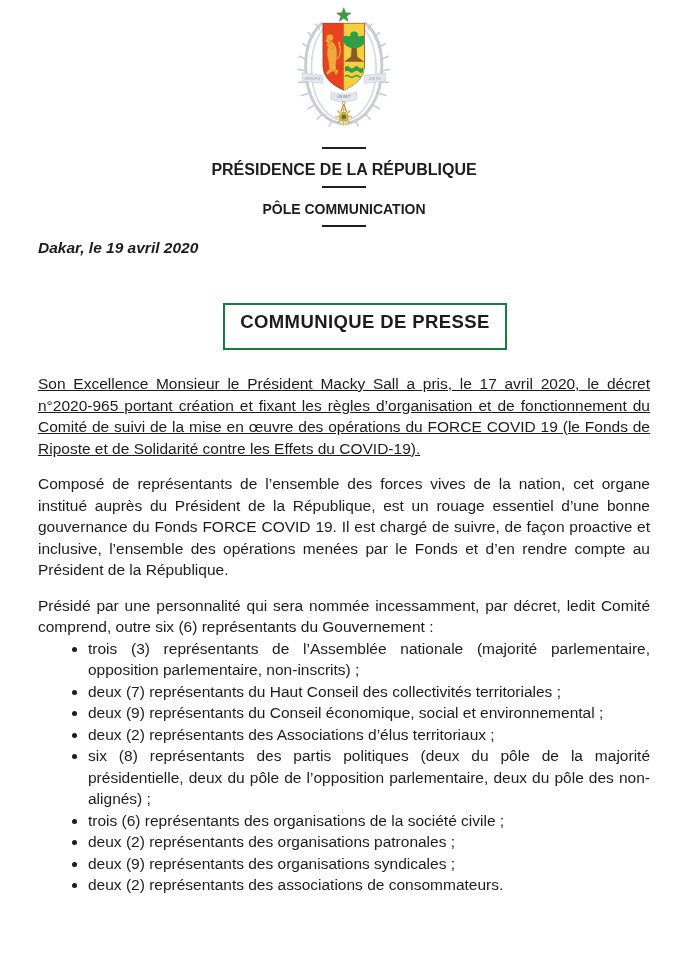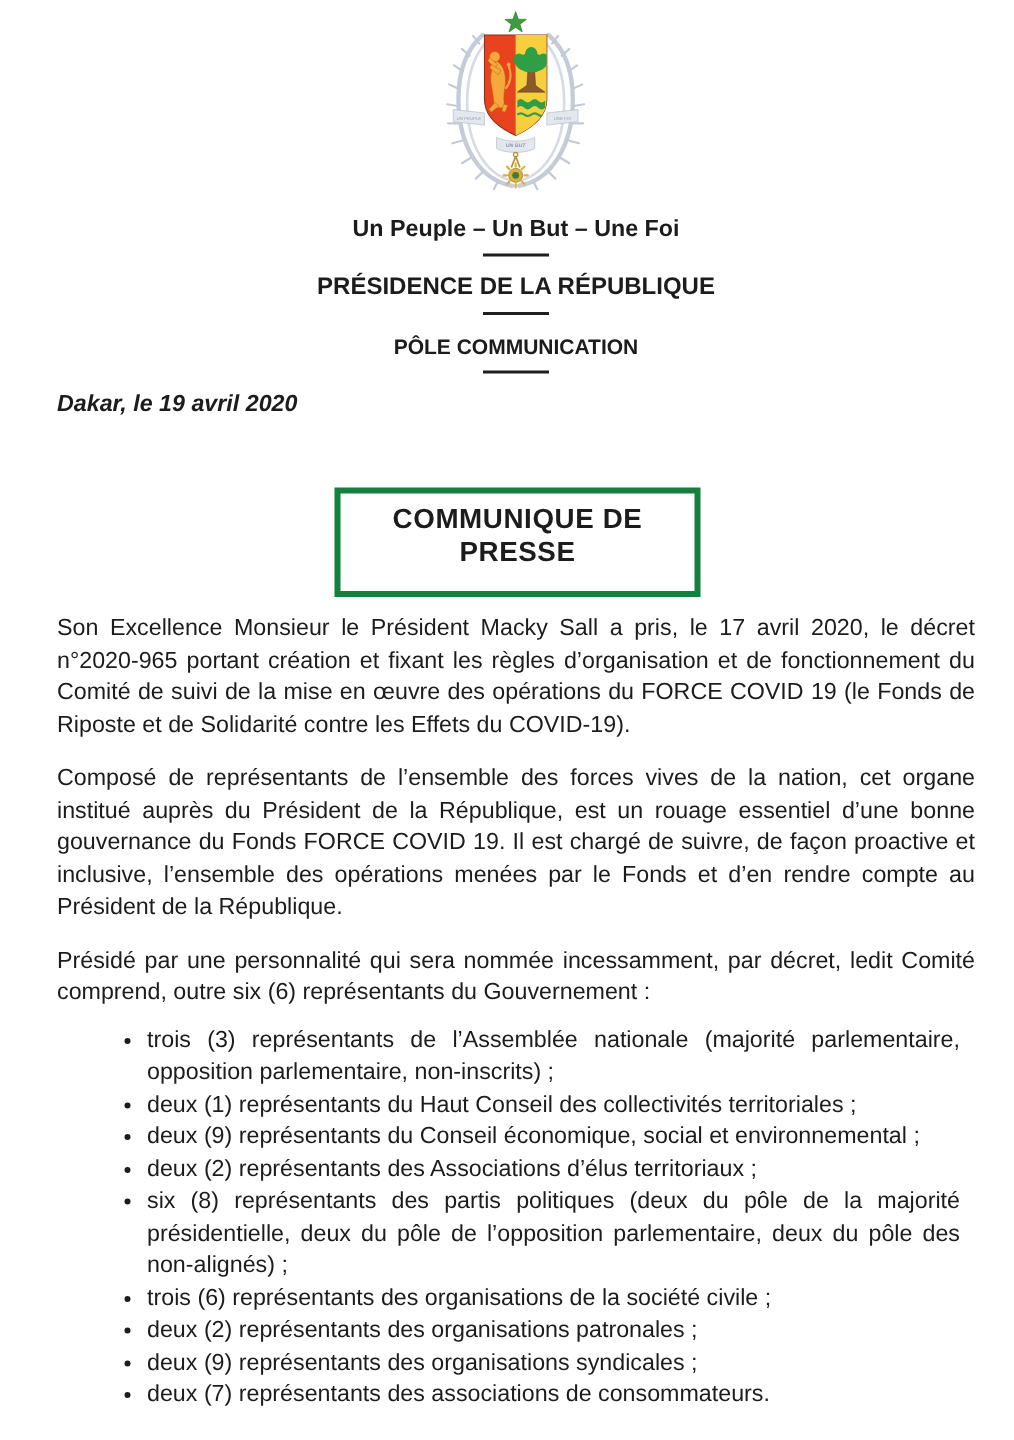--- a/index.html
+++ b/index.html
@@ -27,35 +27,35 @@
     margin: 7px auto 0 auto;
   }
   .dateline {
     margin-top: 12px;
     text-align: left;
     font-weight: bold; font-style: italic;
     font-size: 15.5px; line-height: 18px;
   }
   .title-box {
     box-sizing: border-box;
-    width: 244px;
+    width: 284px;
     margin: 46px 0 0 185px;
-    border: 4px solid #15803d;
+    border: 2px solid #15803d;
     padding: 6px 0 15px 0;
     text-align: center;
     font-weight: bold; font-size: 18.5px; letter-spacing: 0.4px;
   }
   .body-text {
     font-size: 15.5px; line-height: 21.5px;
     text-align: justify;
   }
   p.body-text { margin: 14px 0 0 0; }
-  p.first-para { margin-top: 10px; }
+  p.first-para { margin-top: 23px; text-decoration: underline; }
   ul.rep-list {
-    margin: 10px; padding: 0 0 0 50px;
+    margin: 0; padding: 0 0 0 50px;
     list-style: disc;
   }
   ul.rep-list li { margin: 0; }
 </style>
 </head>
 <body>
 
 <div class="page">
 
   <svg class="emblem" viewBox="0 0 200 232" aria-hidden="true">
@@ -117,42 +117,41 @@
       <path d="M100,184 l3,3 -3,3 -3,-3 z" fill="#3a7f3a"></path>
       <g stroke="#d9b23a" stroke-width="2.5" stroke-linecap="round">
         <path d="M100,182 l0,-4 M100,202 l0,4 M90,192 l-4,0 M110,192 l4,0 M93,185 l-3,-3 M107,185 l3,-3 M93,199 l-3,3 M107,199 l3,3"></path>
       </g>
       <circle cx="100" cy="192" r="8" fill="#d9b23a" stroke="#a8842a" stroke-width="1"></circle>
       <circle cx="100" cy="192" r="4" fill="#3a7f3a"></circle>
       <circle cx="100" cy="192" r="1.5" fill="#c23a2a"></circle>
     </g>
   </svg>
 
-  <div class="hdr hdr-motto">Un Peuple – Un But – Une Foi</div>
   <div class="divider"></div>
   <div class="hdr hdr-inst">PRÉSIDENCE DE LA RÉPUBLIQUE</div>
   <div class="divider"></div>
   <div class="hdr hdr-dept">PÔLE COMMUNICATION</div>
   <div class="divider"></div>
 
   <div class="dateline">Dakar, le 19 avril 2020</div>
 
   <div class="title-box">COMMUNIQUE DE PRESSE</div>
 
   <p class="body-text first-para">Son Excellence Monsieur le Président Macky Sall a pris, le 17 avril 2020, le décret n°2020-965 portant création et fixant les règles d’organisation et de fonctionnement du Comité de suivi de la mise en œuvre des opérations du FORCE COVID 19 (le Fonds de Riposte et de Solidarité contre les Effets du COVID-19).</p>
 
   <p class="body-text">Composé de représentants de l’ensemble des forces vives de la nation, cet organe institué auprès du Président de la République, est un rouage essentiel d’une bonne gouvernance du Fonds FORCE COVID 19. Il est chargé de suivre, de façon proactive et inclusive, l’ensemble des opérations menées par le Fonds et d’en rendre compte au Président de la République.</p>
 
   <p class="body-text">Présidé par une personnalité qui sera nommée incessamment, par décret, ledit Comité comprend, outre six (6) représentants du Gouvernement :</p>
 
   <ul class="rep-list body-text">
     <li>trois (3) représentants de l’Assemblée nationale (majorité parlementaire, opposition parlementaire, non-inscrits) ;</li>
-    <li>deux (1) représentants du Haut Conseil des collectivités territoriales ;</li>
+    <li>deux (7) représentants du Haut Conseil des collectivités territoriales ;</li>
     <li>deux (9) représentants du Conseil économique, social et environnemental ;</li>
     <li>deux (2) représentants des Associations d’élus territoriaux ;</li>
     <li>six (8) représentants des partis politiques (deux du pôle de la majorité présidentielle, deux du pôle de l’opposition parlementaire, deux du pôle des non-alignés) ;</li>
     <li>trois (6) représentants des organisations de la société civile ;</li>
     <li>deux (2) représentants des organisations patronales ;</li>
     <li>deux (9) représentants des organisations syndicales ;</li>
-    <li>deux (7) représentants des associations de consommateurs.</li>
+    <li>deux (2) représentants des associations de consommateurs.</li>
   </ul>
 
 </div>
 
 </body></html>

